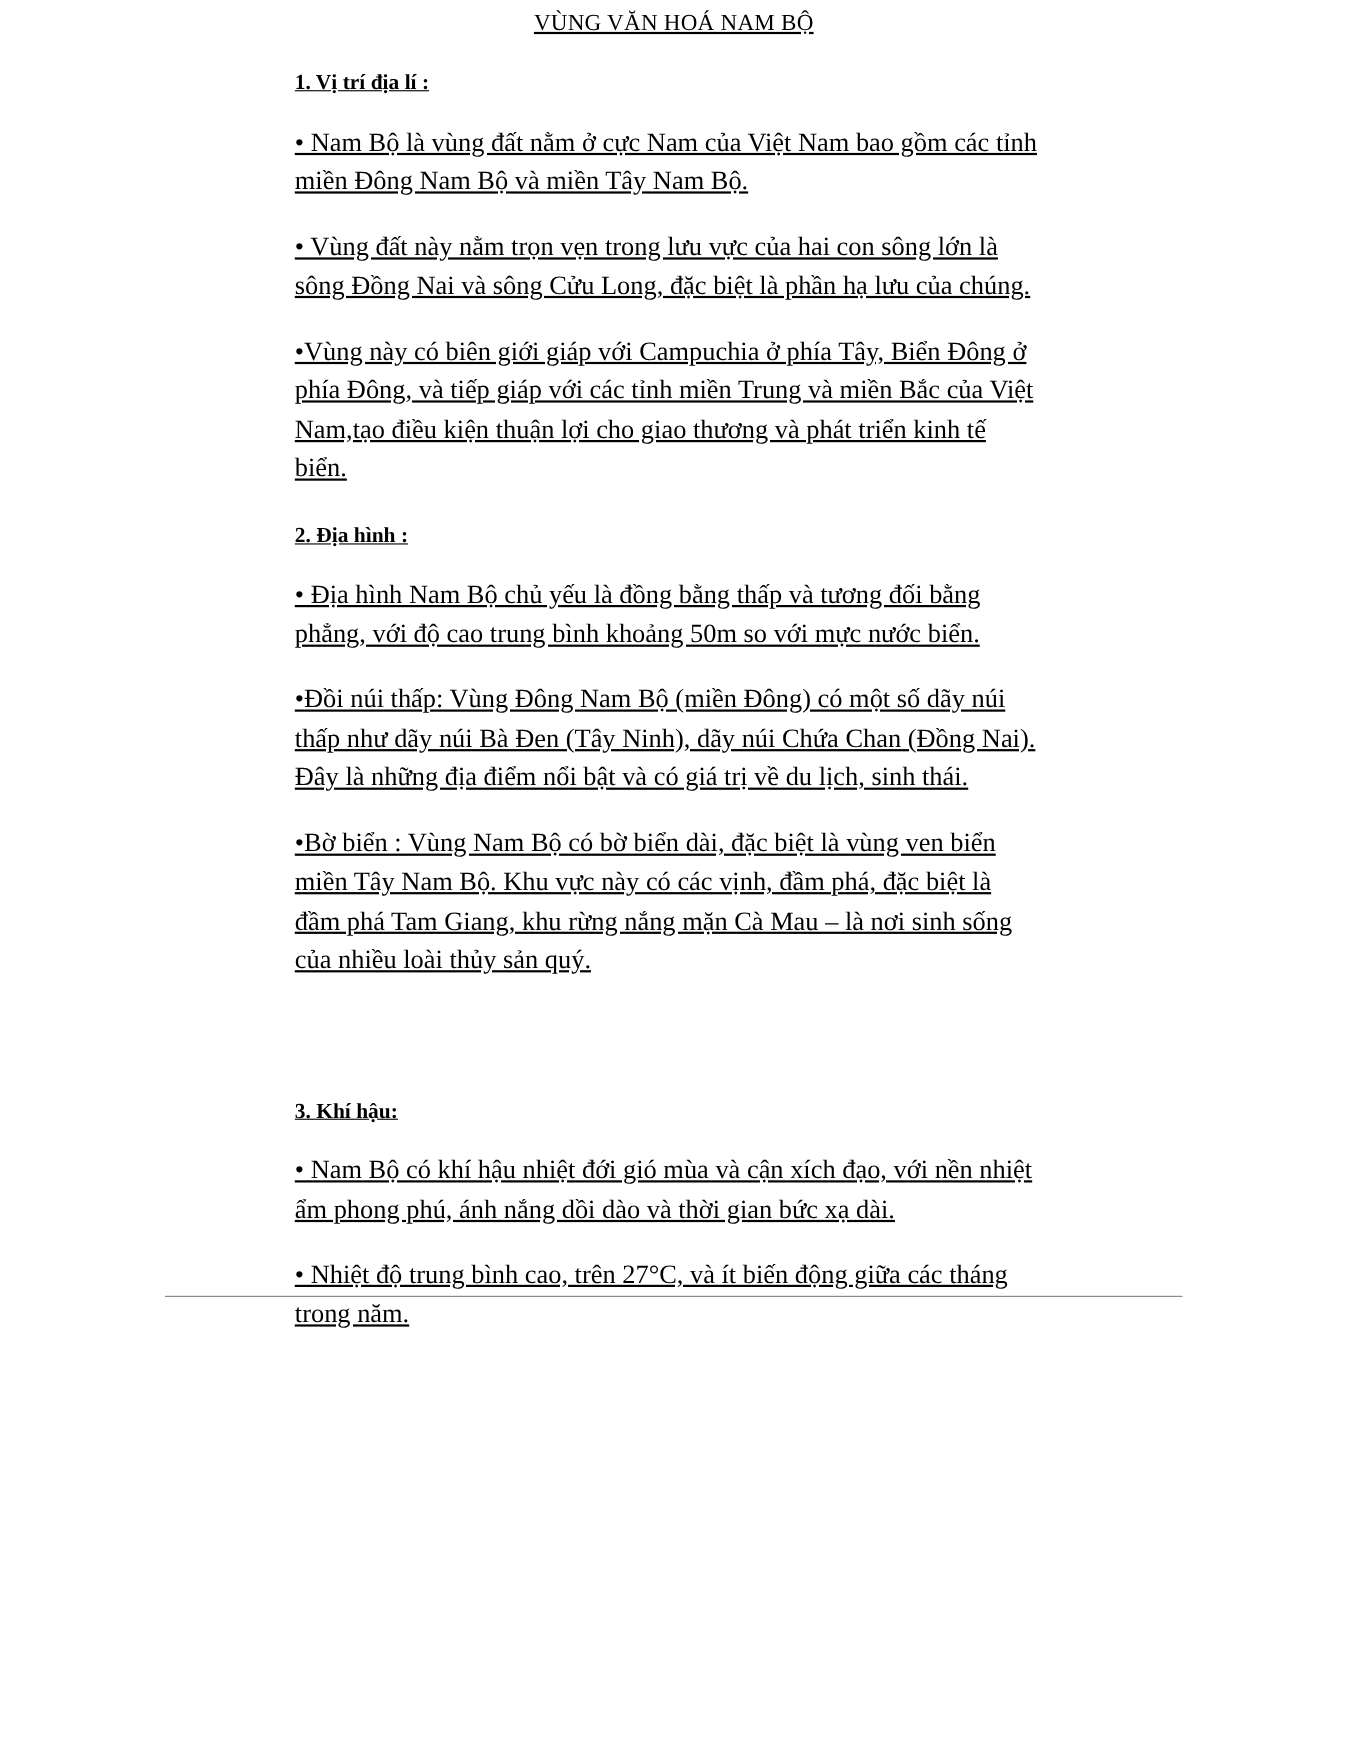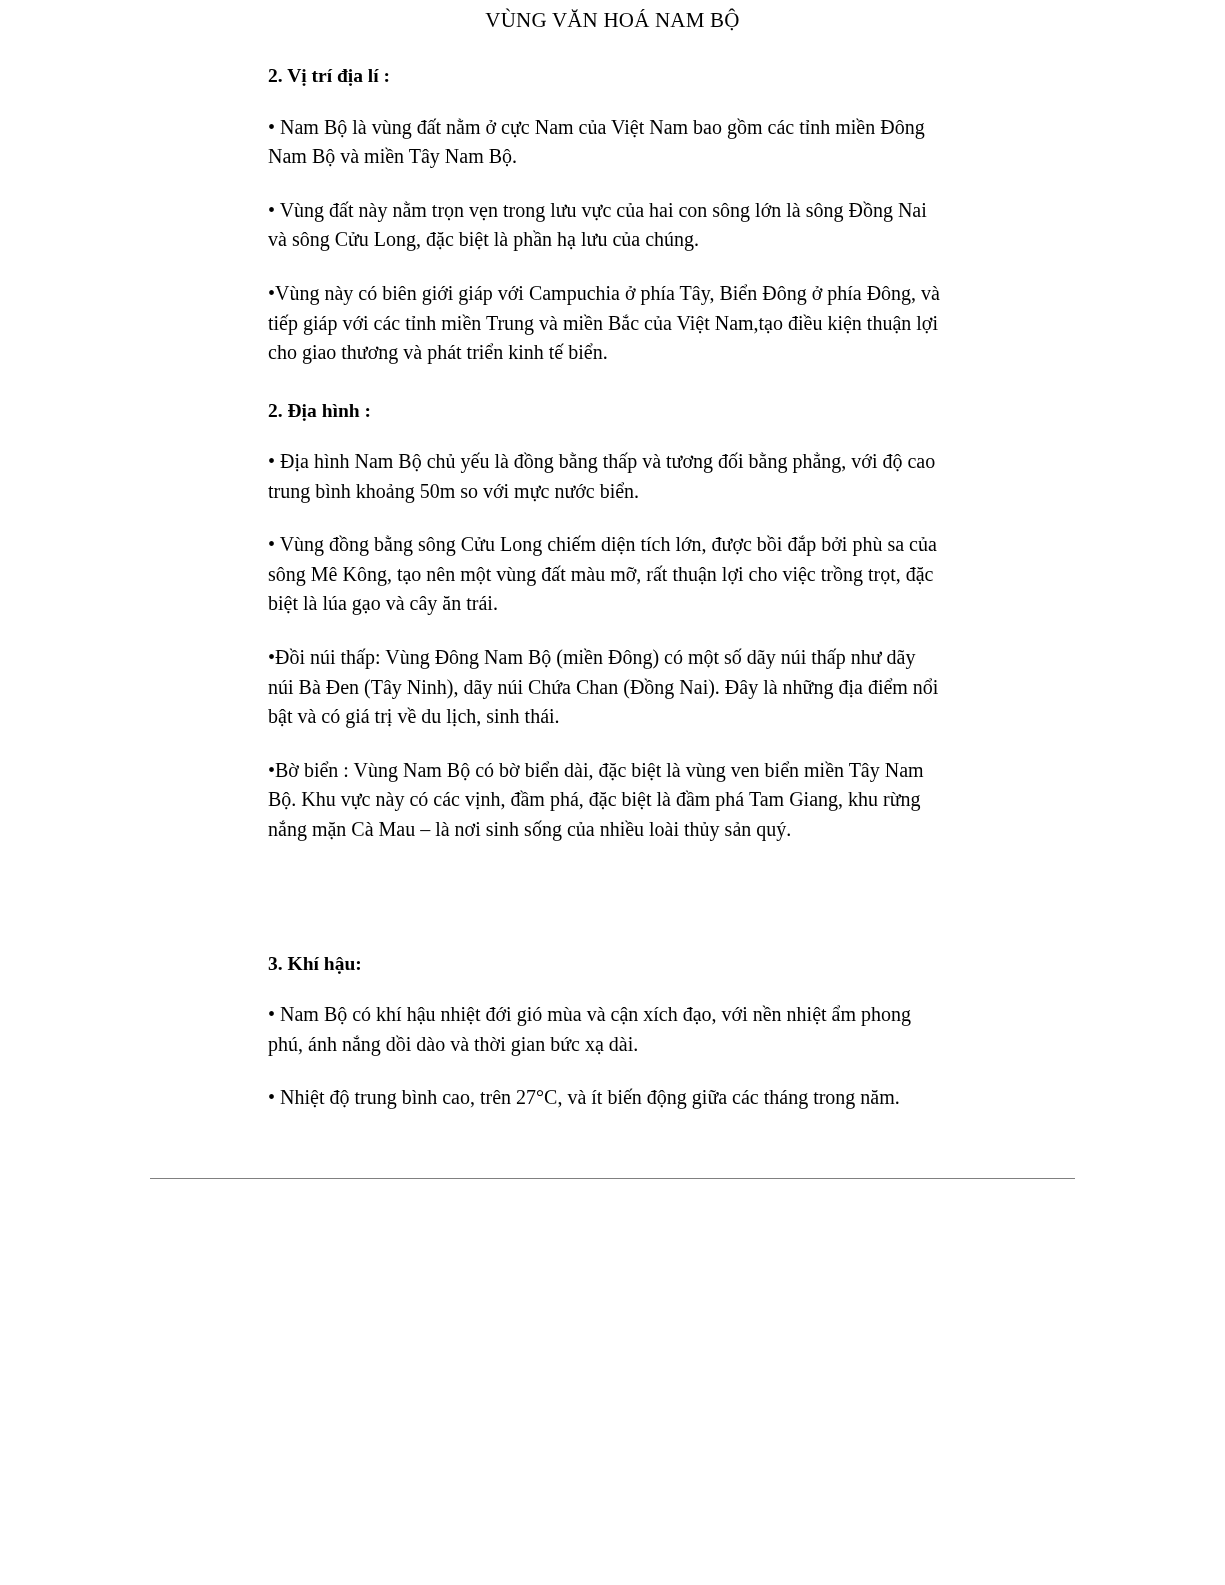--- a/index.html
+++ b/index.html
@@ -17,20 +17,21 @@
     overflow: hidden;
   }
   .page {
     position: absolute;
     top: 0;
     left: 0;
     width: 1225px;
     height: 1560px;
     box-sizing: border-box;
     padding: 0;
+    text-decoration: underline;
   }
   .doc-title {
     text-align: center;
     font-size: 21px;
     line-height: 1.2;
     margin: 8px 0 0 0;
     font-weight: normal;
     letter-spacing: 0.2px;
   }
   .content {
@@ -44,21 +45,21 @@
     margin: 10px 0 0 0;
     line-height: 1.3;
   }
   .heading-2 {
     font-weight: bold;
     font-size: 19.5px;
     margin: 30px 0 0 0;
     line-height: 1.3;
   }
   .para {
-    font-size: 20px;
+    font-size: 24px;
     line-height: 1.48;
     margin: 24px 15px 0 0;
     text-align: left;
   }
   .spacer-block {
     height: 76px;
   }
   .footer-rule {
     position: absolute;
     left: 150px;
@@ -71,28 +72,27 @@
 </head>
 <body>
 
 <div class="page">
 
   <div class="doc-title">VÙNG VĂN HOÁ NAM BỘ</div>
 
   <div class="content">
 
 
-    <div class="heading-2">2. Vị trí địa lí :</div>
+    <div class="heading-2">1. Vị trí địa lí :</div>
     <p class="para">• Nam Bộ là vùng đất nằm ở cực Nam của Việt Nam bao gồm các tỉnh miền Đông Nam Bộ và miền Tây Nam Bộ.</p>
     <p class="para">• Vùng đất này nằm trọn vẹn trong lưu vực của hai con sông lớn là sông Đồng Nai và sông Cửu Long, đặc biệt là phần hạ lưu của chúng.</p>
     <p class="para">•Vùng này có biên giới giáp với Campuchia ở phía Tây, Biển Đông ở phía Đông, và tiếp giáp với các tỉnh miền Trung và miền Bắc của Việt Nam,tạo điều kiện thuận lợi cho giao thương và phát triển kinh tế biển.</p>
 
     <div class="heading-2">2. Địa hình :</div>
     <p class="para">• Địa hình Nam Bộ chủ yếu là đồng bằng thấp và tương đối bằng phẳng, với độ cao trung bình khoảng 50m so với mực nước biển.</p>
-    <p class="para">• Vùng đồng bằng sông Cửu Long chiếm diện tích lớn, được bồi đắp bởi phù sa của sông Mê Kông, tạo nên một vùng đất màu mỡ, rất thuận lợi cho việc trồng trọt, đặc biệt là lúa gạo và cây ăn trái.</p>
     <p class="para">•Đồi núi thấp: Vùng Đông Nam Bộ (miền Đông) có một số dãy núi thấp như dãy núi Bà Đen (Tây Ninh), dãy núi Chứa Chan (Đồng Nai). Đây là những địa điểm nổi bật và có giá trị về du lịch, sinh thái.</p>
     <p class="para">•Bờ biển : Vùng Nam Bộ có bờ biển dài, đặc biệt là vùng ven biển miền Tây Nam Bộ. Khu vực này có các vịnh, đầm phá, đặc biệt là đầm phá Tam Giang, khu rừng nắng mặn Cà Mau – là nơi sinh sống của nhiều loài thủy sản quý.</p>
 
     <div class="spacer-block"></div>
 
     <div class="heading-2">3. Khí hậu:</div>
     <p class="para">• Nam Bộ có khí hậu nhiệt đới gió mùa và cận xích đạo, với nền nhiệt ẩm phong phú, ánh nắng dồi dào và thời gian bức xạ dài.</p>
     <p class="para">• Nhiệt độ trung bình cao, trên 27°C, và ít biến động giữa các tháng trong năm.</p>
 
   </div>

